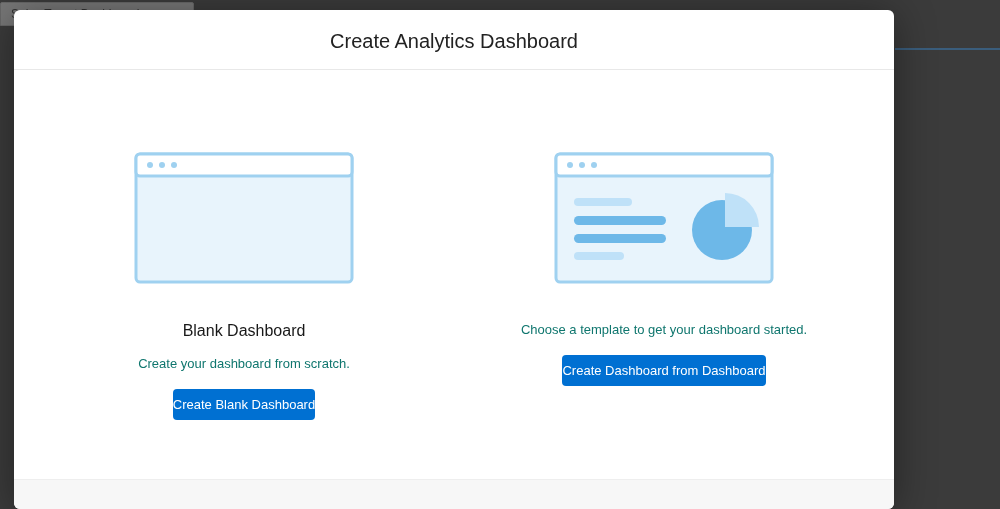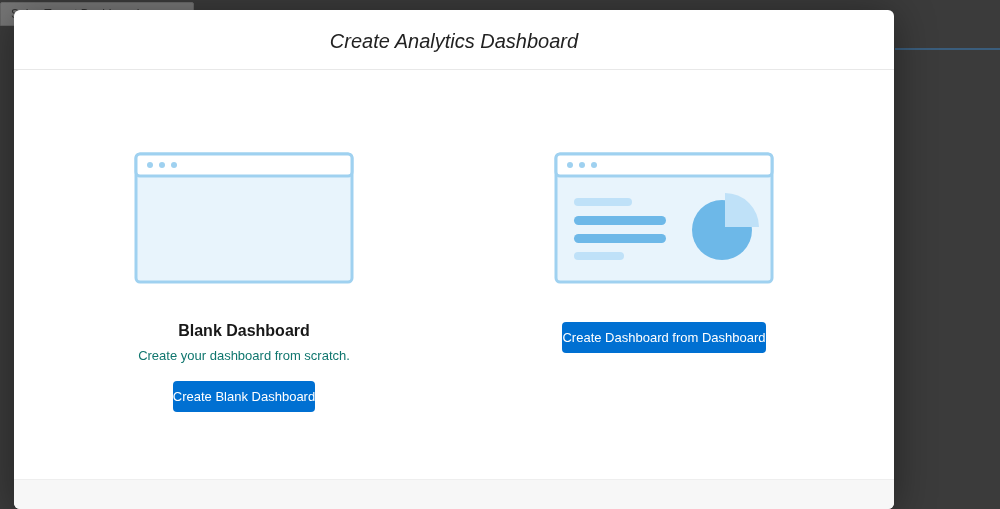--- a/index.html
+++ b/index.html
@@ -42,21 +42,20 @@
       border-radius: 6px;
       box-shadow: 0 4px 40px rgba(0,0,0,0.4);
       display: flex;
       flex-direction: column;
       overflow: hidden;
     }
     .modal-header {
       text-align: center;
       padding: 20px 0 16px;
       border-bottom: 1px solid #e8e8e8;
-      font-style: italic;
     }
     .modal-title {
       font-size: 20px;
       font-weight: 400;
       color: #222;
     }
     .modal-body {
       flex: 1;
       display: flex;
       justify-content: space-around;
@@ -69,23 +68,23 @@
       max-width: 380px;
       text-align: center;
     }
     .illus {
       width: 224px;
       height: 140px;
       margin: 0 auto 28px;
     }
     .opt-title {
       font-size: 16px;
-      font-weight: 700;
+      font-weight: 400;
       color: #181818;
-      margin-bottom: 8px;
+      margin-bottom: 16px;
     }
     .opt-desc {
       font-size: 13px;
       color: #0f766e;
       margin-bottom: 18px;
     }
     .btn {
       display: inline-block;
       background: #0070d2;
       color: #fff;
@@ -152,19 +151,20 @@
         <circle cx="42" cy="15" r="3" fill="#9fd1f0"></circle>
 
         <rect x="22" y="48" width="58" height="8" rx="4" fill="#bfe1f8"></rect>
         <rect x="22" y="66" width="92" height="9" rx="4.5" fill="#6db8e8"></rect>
         <rect x="22" y="84" width="92" height="9" rx="4.5" fill="#6db8e8"></rect>
         <rect x="22" y="102" width="50" height="8" rx="4" fill="#bfe1f8"></rect>
 
         <circle cx="170" cy="80" r="30" fill="#6db8e8"></circle>
         <path d="M170 80 L170 46 A34 34 0 0 1 204 80 Z" fill="#bfe1f8" transform="translate(3,-3)"></path>
       </svg>
+      <div class="opt-desc">Choose a template to get your dashboard started.</div>
       <button class="btn">Create Dashboard from Dashboard</button>
     </div>
 
   </div>
 
   <div class="modal-footer"></div>
 </div>
 
 </body></html>

